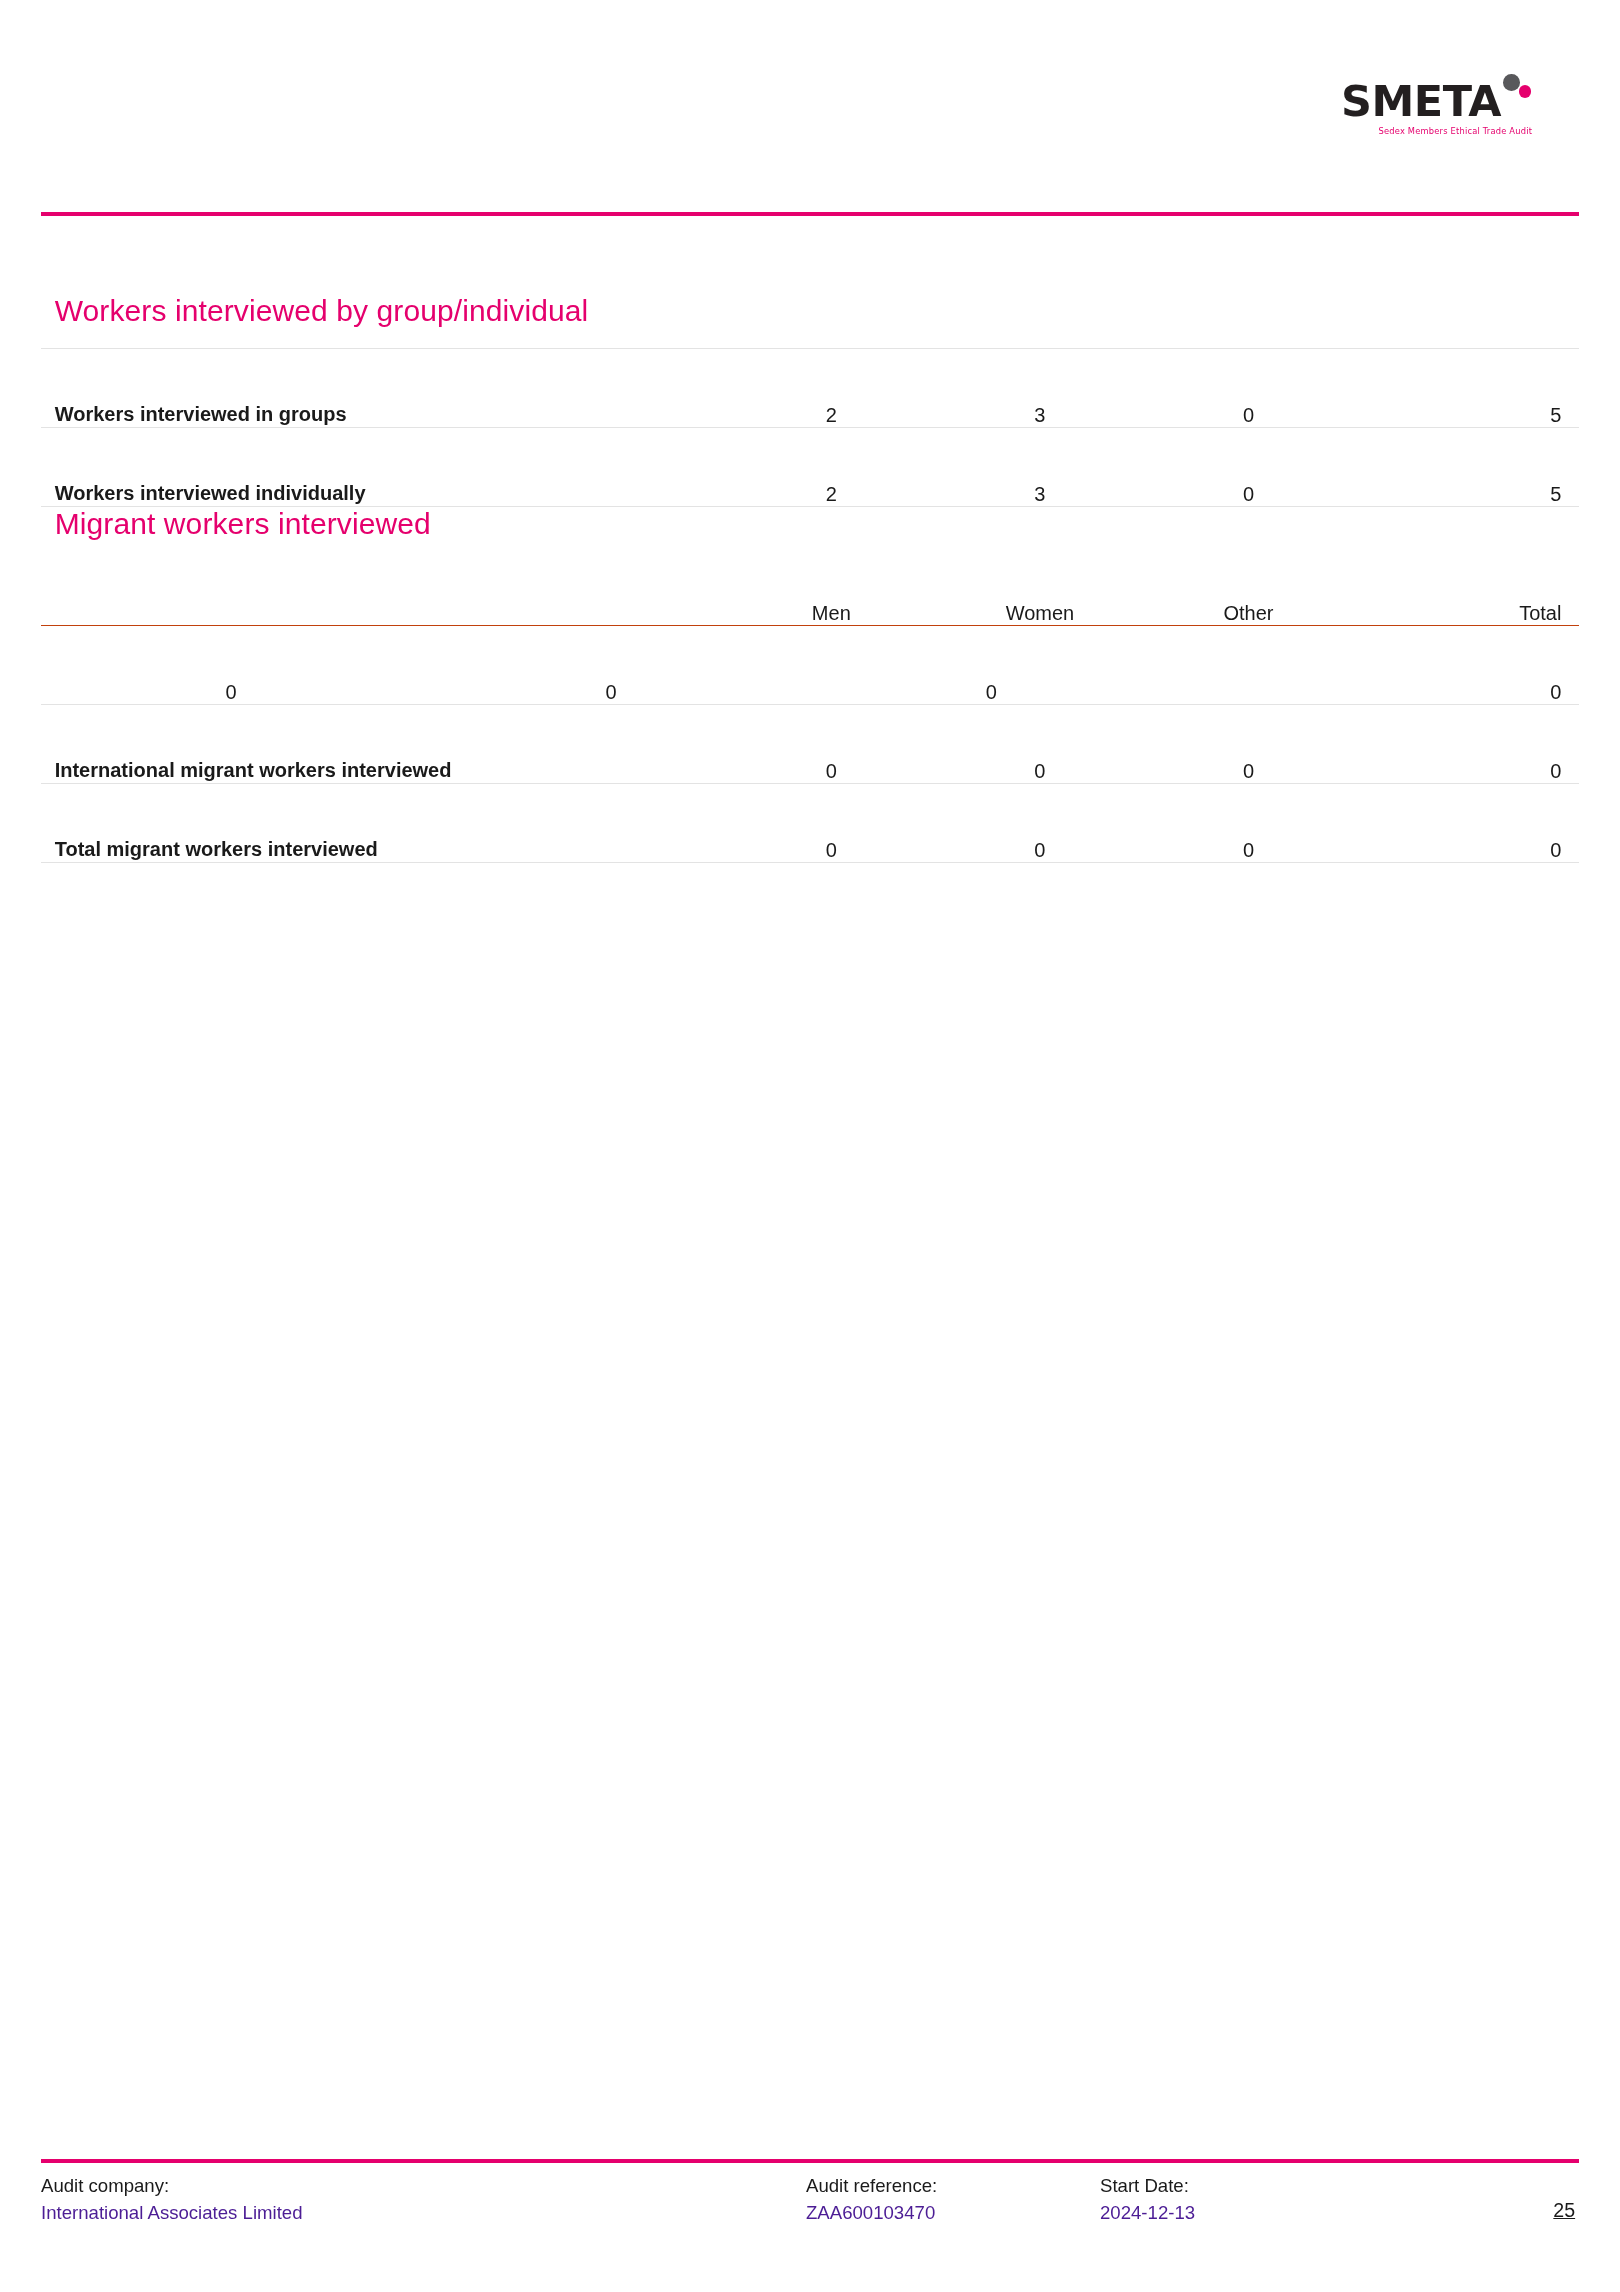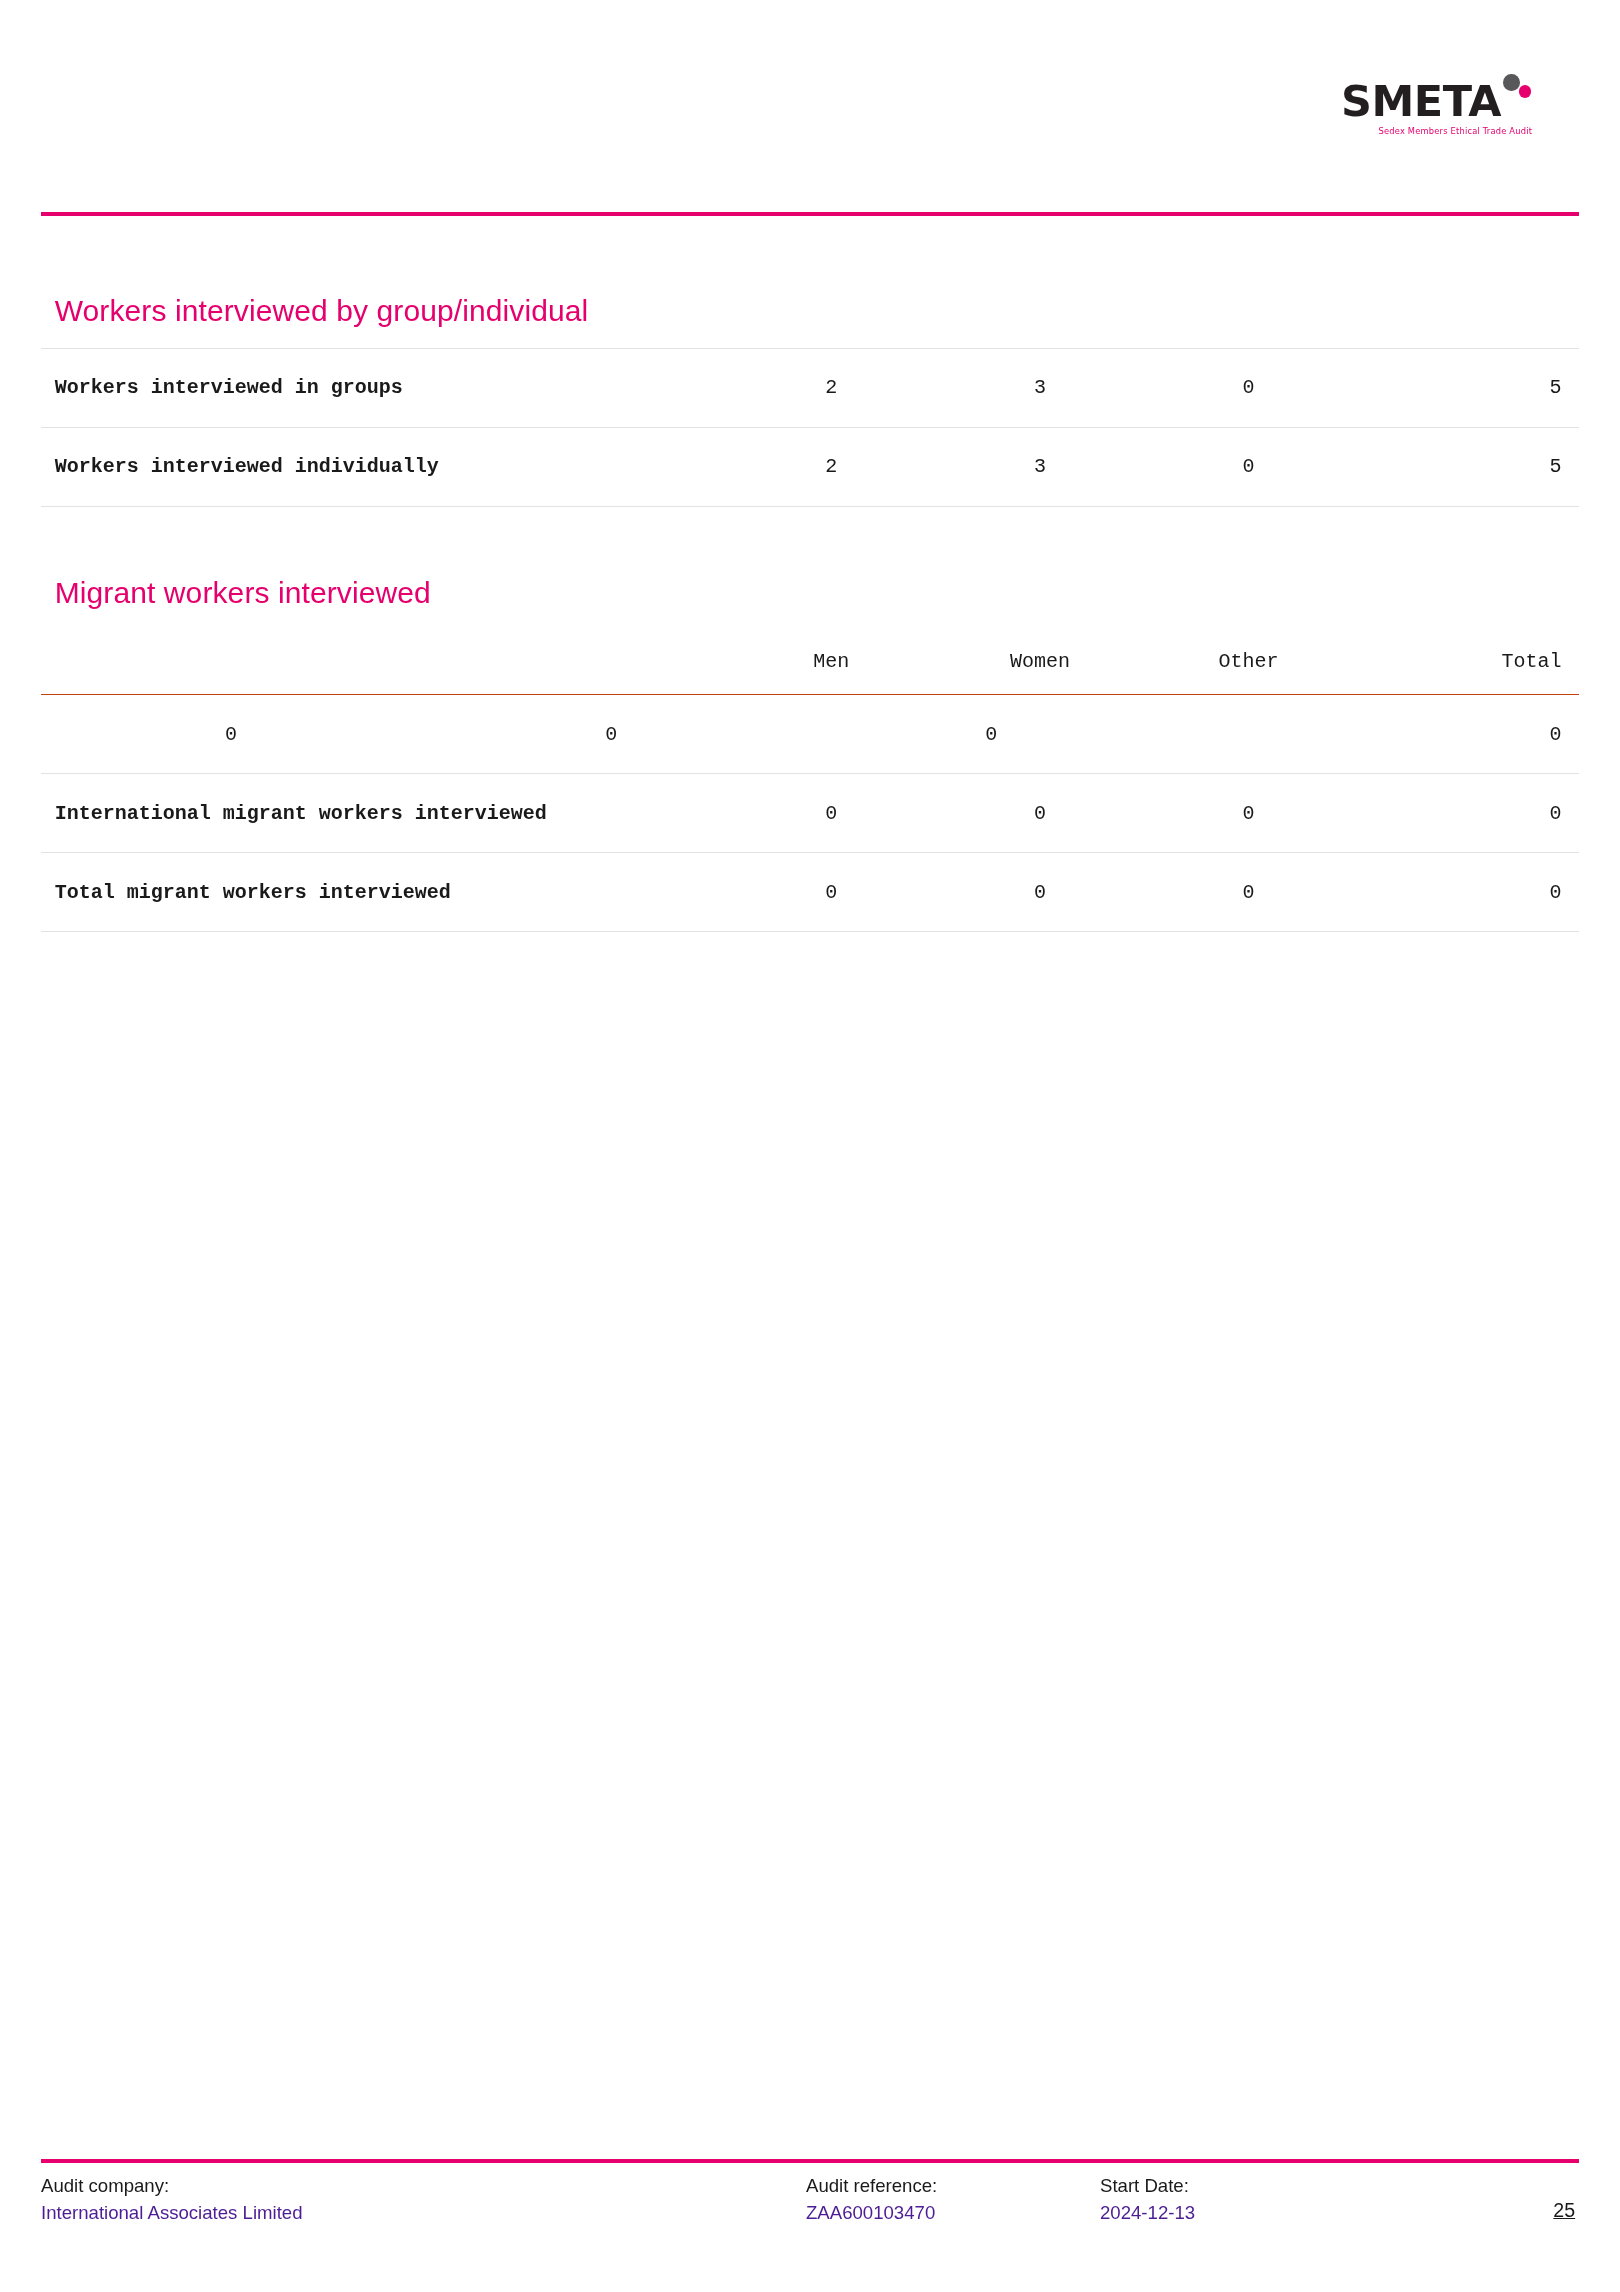--- a/index.html
+++ b/index.html
@@ -99,28 +99,26 @@
   }
   .section-title {
     color: #e5006d;
     font-size: 30px;
     font-weight: normal;
     margin: 0 0 19.6px 0;
     padding-left: 13.7px;
     letter-spacing: 0.1px;
   }
   .section-title.second {
-    margin-top: 69px;
   }
   .row {
     display: flex;
-    align-items: center;
+    align-items: flex-end;
     border-bottom: 1px solid #e3e3e3;
     min-height: 78px;
-    font-family: Liberation Mono, monospace;
   }
   .row.head {
     min-height: 65px;
     border-bottom: 1px solid #c2410c;
   }
   .cell-label {
     flex: 0 0 686px;
     padding-left: 13.7px;
     font-size: 20px;
     font-weight: bold;

